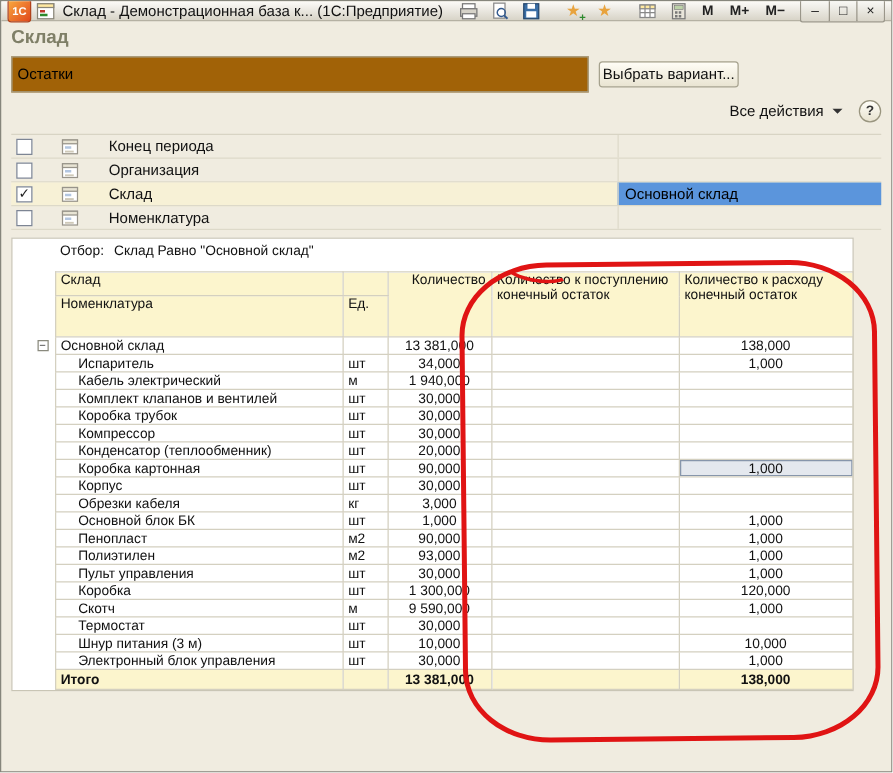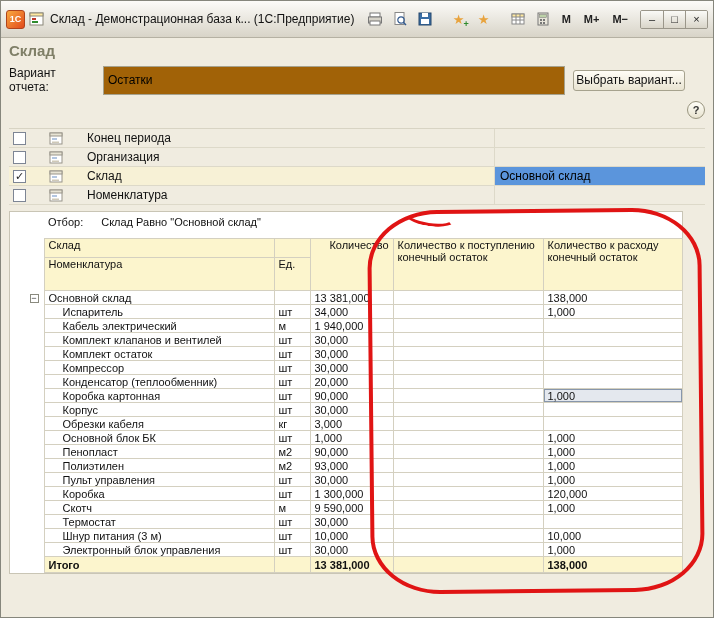--- a/index.html
+++ b/index.html
@@ -2,21 +2,21 @@
 <html><head>
 <meta charset="utf-8">
 <style>
   * { margin:0; padding:0; box-sizing:border-box; }
   html,body { width:714px; height:618px; }
   body { font-family:"Liberation Sans", sans-serif; background:#fff; }
 
   .window { width:714px; height:618px; border:1px solid #86867c; background:#f0ece0; position:relative; overflow:hidden; }
 
   
-  .titlebar { height:37px; background:linear-gradient(#fcfbf8,#d8d4c8); border-bottom:1px solid #b5b1a3;
+  .titlebar { height:16px; background:linear-gradient(#fcfbf8,#d8d4c8); border-bottom:1px solid #b5b1a3;
               display:flex; align-items:center; padding:0 5px; gap:3px; font-size:12px; }
   .logo { width:19px; height:19px; background:linear-gradient(135deg,#f9a93f,#e1491c); color:#fff; font-weight:bold;
           font-size:9px; display:flex; align-items:center; justify-content:center; border-radius:3px; border:1px solid #b0431c; flex:none; }
   .win-icon { width:16px; height:16px; display:flex; align-items:center; justify-content:center; flex:none; }
   .title { margin-left:3px; color:#111; white-space:nowrap; overflow:hidden; }
   .tb-spacer { flex:1; }
   .tb-btn { width:22px; height:20px; display:flex; align-items:center; justify-content:center; border-radius:2px; cursor:default; flex:none; }
   .tb-gap { width:6px; flex:none; }
   .star { color:#e8a33d; font-size:13px; line-height:13px; }
   .star-plus { position:relative; }
@@ -58,31 +58,31 @@
   .fname { width:232px; gap:23px; padding-left:4px; flex:none; }
   .fcond { width:253px; border-left:1px solid #ddd9c9; padding-left:15px; flex:none;margin-top:48px; }
   .fval  { flex:1; border-left:1px solid #ddd9c9; padding-left:5px; }
   .fval.sel { background:#5b95dc; color:#000; }
   .checkbox { width:13px; height:13px; border:1px solid #7d8594; background:#fff; font-size:11px; line-height:11px;
               display:flex; align-items:center; justify-content:center; color:#222; flex:none; }
   .ficon { width:15px; height:13px; display:flex; align-items:center; flex:none; }
 
   
   .report { margin-top:6px; width:674px; background:#fff; border:1px solid #c9c5b5; }
-  .selection-row { height:20px; display:flex; align-items:center; font-size:11px; padding-left:38px; gap:18px; color:#111; }
+  .selection-row { height:20px; display:flex; align-items:center; font-size:11px; padding-left:38px; gap:8px; color:#111; }
   .report-spacer { height:6px; }
   table.grid { border-collapse:collapse; table-layout:fixed; width:672px; font-size:11px; color:#111; }
   .grid td { border:1px solid #d4d0c0; padding:0 4px; height:14px; white-space:nowrap; overflow:hidden; }
   .grid td.tree { border:none; padding:0 5px 0 0; text-align:right; background:#fff; }
   .hcell { background:#fcf5cd; vertical-align:top; padding-top:2px; }
   .hdrA td { height:19px; }
   .hdrB td { height:33px; }
   .h-wrap { white-space:normal !important; line-height:12px; }
   .h-qty { text-align:right; }
-  .c-num { text-align:left; }
+  .c-num { text-align:center; }
   td.c-name.indent { padding-left:18px; }
   tr.total td { background:#fcf5cd; font-weight:bold; height:16px; }
   td.active-cell { background:#e4e8ee; box-shadow:inset 0 0 0 1px #8796ab; }
   .expander { display:inline-block; width:9px; height:9px; border:1px solid #8a8a7e; background:#fff; font-size:9px;
               line-height:7px; text-align:center; color:#333; vertical-align:middle; }
 
   
   .annotation { position:absolute; left:368px; top:208px; width:334px; height:384px; border:4px solid #e01414;
                 border-radius:70px / 58px; transform:rotate(-0.6deg); pointer-events:none; z-index:20; }
   .annotation::before { content:""; position:absolute; left:32px; top:-10px; width:48px; height:16px;
@@ -163,27 +163,30 @@
       <span class="win-btn">□</span>
       <span class="win-btn">×</span>
     </span>
   </div>
 
   <div class="client">
 
     <div class="page-title">Склад</div>
 
     <div class="variant-row">
-      <span class="variant-label">Вариант отчета:</span>
       <input class="variant-input" type="text" value="Остатки" style="">
       <button class="btn choose-btn">Выбрать вариант...</button>
     </div>
 
     <div class="toolbar-row">
       <span class="toolbar-spacer"></span>
+      <button class="flat-btn">
+        <span>Все действия</span>
+        <span class="dd-arrow"></span>
+      </button>
       <button class="help-btn">?</button>
     </div>
 
     <div class="filter-list">
         <div class="filter-row">
           <div class="fcell fname">
             <span class="checkbox"></span>
             <span class="ficon">
               <svg width="14" height="13">
                 <rect x="1" y="1" width="12" height="11" fill="#fff" stroke="#98948a"></rect>
@@ -304,21 +307,21 @@
             <tr class="item">
               <td class="tree"></td>
               <td class="c-name indent">Комплект клапанов и вентилей</td>
               <td class="c-unit">шт</td>
               <td class="c-num">30,000</td>
               <td class="c-num"></td>
               <td class="c-num"></td>
             </tr>
             <tr class="item">
               <td class="tree"></td>
-              <td class="c-name indent">Комплект остаток</td>
+              <td class="c-name indent">Коробка трубок</td>
               <td class="c-unit">шт</td>
               <td class="c-num">30,000</td>
               <td class="c-num"></td>
               <td class="c-num"></td>
             </tr>
             <tr class="item">
               <td class="tree"></td>
               <td class="c-name indent">Компрессор</td>
               <td class="c-unit">шт</td>
               <td class="c-num">30,000</td>

